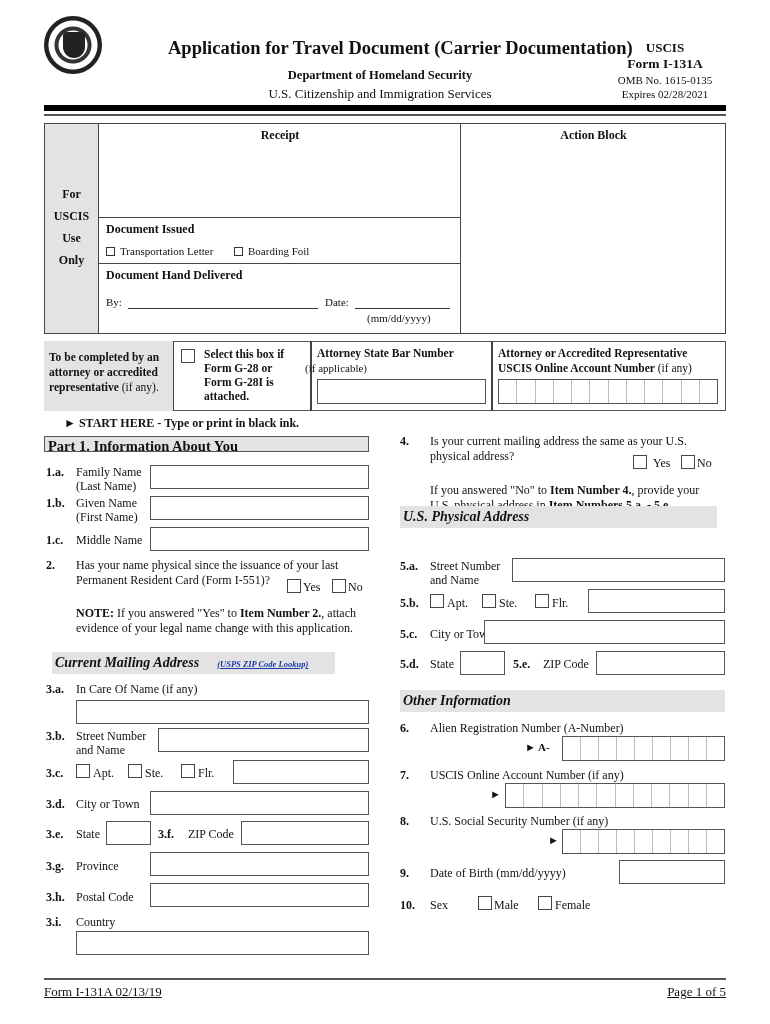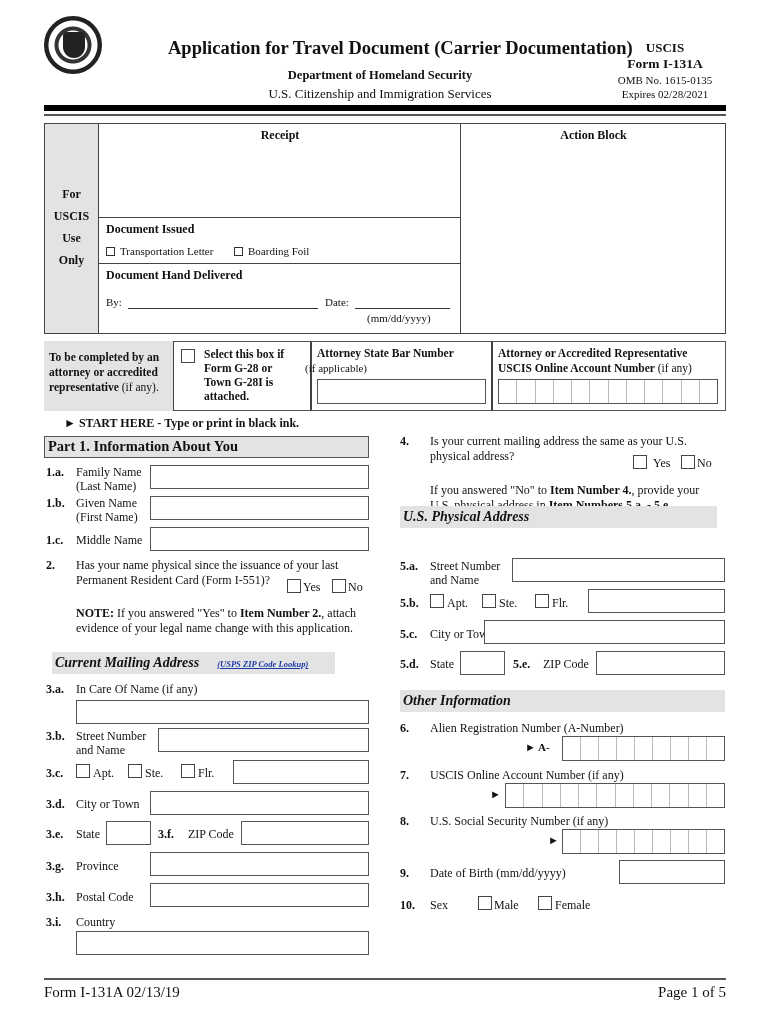--- a/index.html
+++ b/index.html
@@ -34,26 +34,26 @@
   .rep-text { left: 49px; top: 350px; width: 125px; font-size: 11.5px; line-height: 15px; }
   .vsep { width: 1.5px; background: #444; }
   .cb { display: inline-block; width: 14px; height: 14px; border: 1px solid #444; background: #fff; }
   .field { border: 1.5px solid #555; background: #fff; }
   .cells { display: flex; border: 1.5px solid #555; background: #fff; }
   .cells span { flex: 1; border-right: 1px solid #bbb; }
   .cells span:last-child { border-right: none; }
 
   .lbl { font-size: 12px; line-height: 14px; }
   .num { font-size: 12px; font-weight: bold; }
-  .part-hdr { left: 44px; top: 436px; width: 325px; height: 22px; background: #e3e3e3; border: 1.5px solid #555; font-size: 14.5px; font-weight: bold; padding-left: 3px; line-height: 19px; }
+  .part-hdr { left: 44px; top: 436px; width: 325px; height: 16px; background: #e3e3e3; border: 1.5px solid #555; font-size: 14.5px; font-weight: bold; padding-left: 3px; line-height: 19px; }
   .sec-hdr { background: #e3e3e3; font-size: 14px; font-weight: bold; font-style: italic; padding-left: 3px; line-height: 22px; height: 22px; }
   .link { font-size: 8.5px; color: #1a3aa6; text-decoration: underline; font-style: italic; font-weight: bold; }
   .arrow { font-size: 11px; }
   .footer-rule { left: 44px; top: 978px; width: 682px; height: 2px; background: #555; }
-  .footer { font-size: 15px; }
+  .footer { font-size: 13px; text-decoration: underline; }
 </style>
 </head>
 <body>
 
 <div class="abs seal">
     <div class="seal-inner"></div>
   </div>
 <div class="abs title">Application for Travel Document (Carrier Documentation)</div>
 <div class="abs dept">Department of Homeland Security</div>
 <div class="abs agency">U.S. Citizenship and Immigration Services</div>
@@ -95,21 +95,21 @@
 <div class="abs rep-grey"></div>
 <div class="abs rep-text">
   <div class="b">To be completed by an</div>
   <div class="b">attorney or accredited</div>
   <div><span class="b">representative</span><span> (if any).</span></div>
 </div>
 <div class="abs cb" style="left:181px; top:349px;"></div>
 <div class="abs b" style="left:204px; top:347px; font-size:11.5px; line-height:14px;">
   <div>Select this box if</div>
   <div>Form G-28 or</div>
-  <div>Town G-28I is</div>
+  <div>Form G-28I is</div>
   <div>attached.</div>
 </div>
 <div class="abs vsep" style="left:310px; top:341px; height:70px;"></div>
 <div class="abs b" style="left:317px; top:347px; font-size:11.5px;">Attorney State Bar Number</div>
 <div class="abs" style="left:305px; top:362px; font-size:11px;">(if applicable)</div>
 <div class="abs field" style="left:317px; top:379px; width:169px; height:25px;"></div>
 <div class="abs vsep" style="left:491px; top:341px; height:70px;"></div>
 <div class="abs b" style="left:498px; top:347px; font-size:11.5px;">Attorney or Accredited Representative</div>
 <div class="abs" style="left:498px; top:362px; font-size:11.5px;"><span class="b">USCIS Online Account Number</span><span> (if any)</span></div>
 <div class="abs cells" style="left:498px; top:379px; width:220px; height:25px;">

